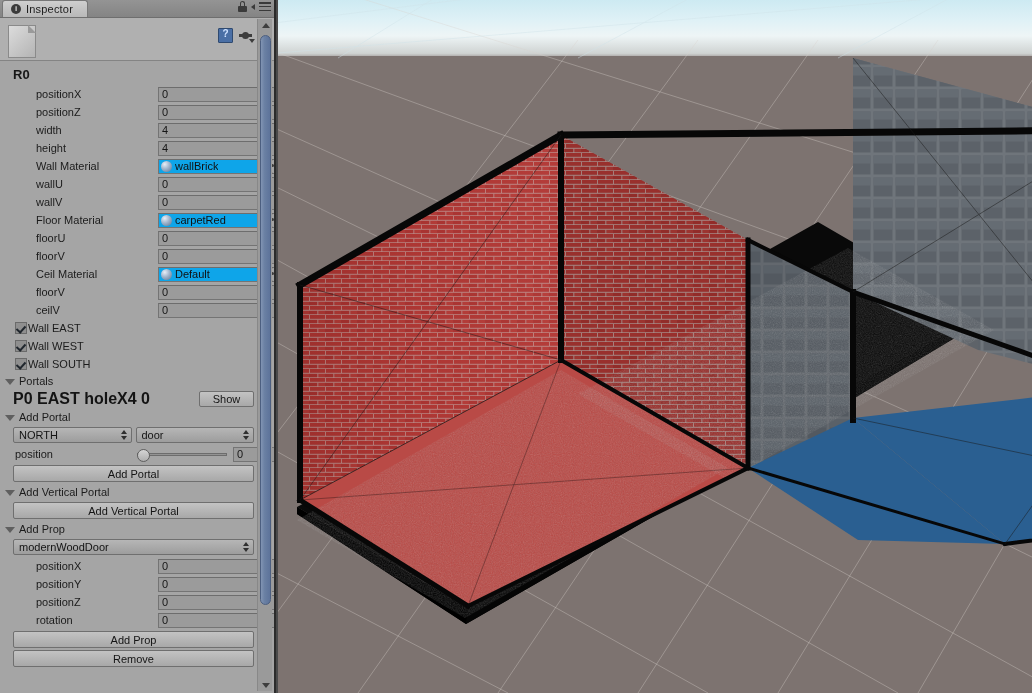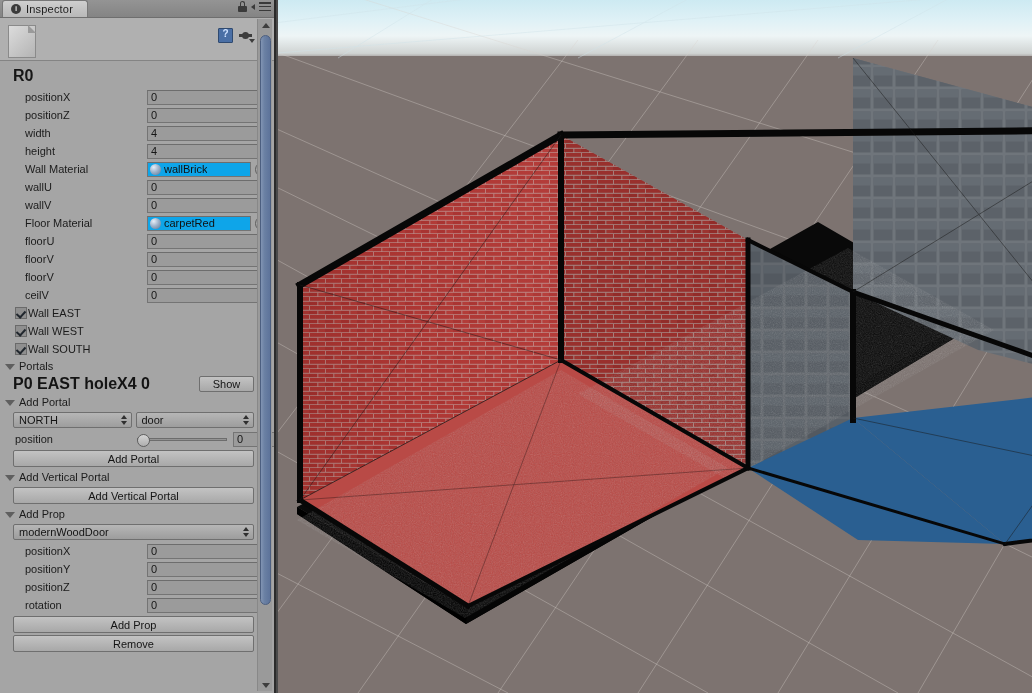--- a/index.html
+++ b/index.html
@@ -46,23 +46,23 @@
   .gear-ico{width:13px;height:13px;position:relative;}
   .gear-ico:before{content:"";position:absolute;left:3px;top:3px;width:7px;height:7px;border-radius:50%;
                    border:2.5px solid #3d3d3d;box-sizing:border-box;}
   .gear-ico:after{content:"";position:absolute;left:0;top:5px;width:13px;height:3px;background:#3d3d3d;
                   box-shadow:0 0 0 0 transparent;transform:rotate(0deg);}
   .gear-dot{position:absolute;right:-3px;bottom:-1px;width:0;height:0;
             border-left:3px solid transparent;border-right:3px solid transparent;border-top:4px solid #3d3d3d;}
 
   
   .insp-body{position:relative;background:#a5a5a5;height:634px;padding-top:4px;box-sizing:border-box;}
-  .obj-title{font-size:16px;font-weight:bold;color:#161616;padding:2px 0 3px 13px;}
-
-  .row{display:flex;align-items:center;height:18px;padding-left:25px;box-sizing:border-box;}
+  .obj-title{font-size:13px;font-weight:bold;color:#161616;padding:2px 0 3px 13px;}
+
+  .row{display:flex;align-items:center;height:18px;padding-left:25px;box-sizing:border-box;margin-left:11px;}
   .lbl{font-size:11px;color:#1b1b1b;width:122px;flex:0 0 122px;}
   .field{height:15px;background:#9b9b9b;border:1px solid #747474;border-top-color:#6d6d6d;
          box-sizing:border-box;font-size:11px;color:#161616;display:flex;align-items:center;
          padding:0 3px;width:122px;flex:0 0 122px;}
   .objfield{width:104px;flex:0 0 104px;background:#0ea5e9;display:flex;align-items:center;gap:3px;padding:0 2px;}
   .sphere{width:11px;height:11px;border-radius:50%;flex:0 0 11px;
           background:radial-gradient(circle at 34% 30%,#e7eef7 0%,#9fb4cc 45%,#5d7492 100%);}
   .objname{font-size:11px;color:#111;white-space:nowrap;overflow:hidden;}
   .picker{width:13px;height:13px;margin-left:4px;border-radius:50%;border:1px solid #5d5d5d;
           background:#a5a5a5;position:relative;flex:0 0 13px;}
@@ -211,20 +211,28 @@
       </div>
       <div class="row">
         <span class="lbl">floorU</span>
         <span class="field">0</span>
       </div>
       <div class="row">
         <span class="lbl">floorV</span>
         <span class="field">0</span>
       </div>
 
+      <div class="row">
+        <span class="lbl">Ceil Material</span>
+        <span class="field objfield">
+          <span class="sphere"></span>
+          <span class="objname">Default</span>
+        </span>
+        <span class="picker"></span>
+      </div>
       <div class="row">
         <span class="lbl">floorV</span>
         <span class="field">0</span>
       </div>
       <div class="row">
         <span class="lbl">ceilV</span>
         <span class="field">0</span>
       </div>
 
       <div class="cbrow">

